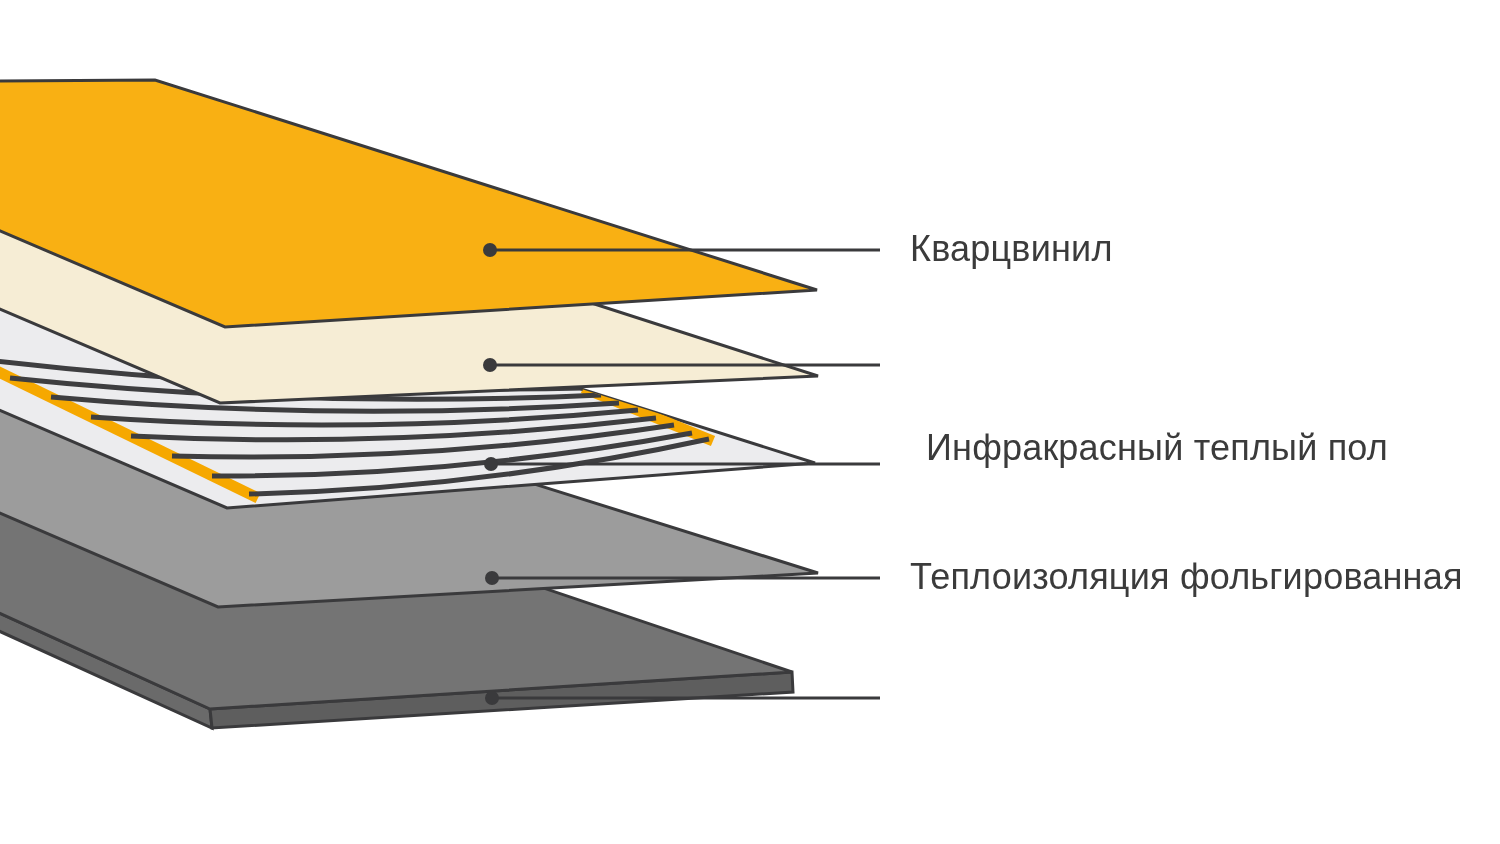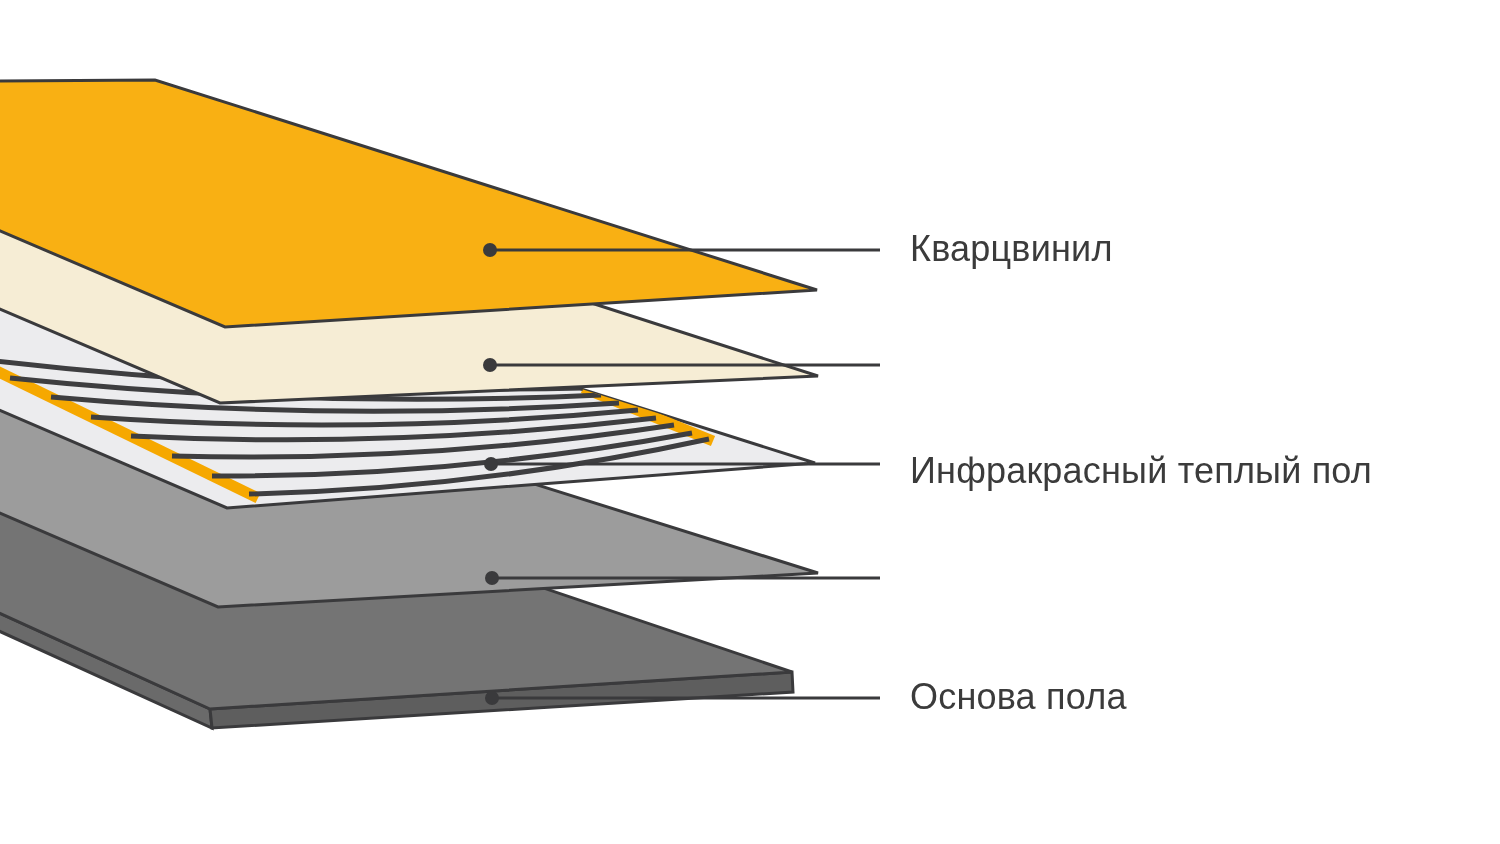--- a/index.html
+++ b/index.html
@@ -29,21 +29,21 @@
     left: 910px;
     transform: translateY(-50%);
     font-size: 36px;
     line-height: 1.1;
     color: #3b3b3b;
     white-space: nowrap;
     letter-spacing: 0.2px;
   }
   .lbl-1 { top: 249px; }
   .lbl-2 { top: 364px; }
-  .lbl-3 { top: 471px; }
+  .lbl-3 { top: 448px; margin-left: 16px; }
   .lbl-4 { top: 577px; }
   .lbl-5 { top: 697px; }
 </style>
 </head>
 <body>
 
 <div id="stage">
 
   <svg id="scene" viewBox="0 0 1500 844" xmlns="http://www.w3.org/2000/svg">
 
@@ -99,15 +99,15 @@
         <circle cx="490" cy="365" r="7"></circle>
         <circle cx="491" cy="464" r="7"></circle>
         <circle cx="492" cy="578" r="7"></circle>
         <circle cx="492" cy="698" r="7"></circle>
       </g>
     </g>
   </svg>
 
   <div class="layer-label lbl-1">Кварцвинил</div>
   <div class="layer-label lbl-3">Инфракрасный теплый пол</div>
-  <div class="layer-label lbl-5">Основа пола</div>
+  <div class="layer-label lbl-4">Теплоизоляция фольгированная</div>
 
 </div>
 
 </body></html>

